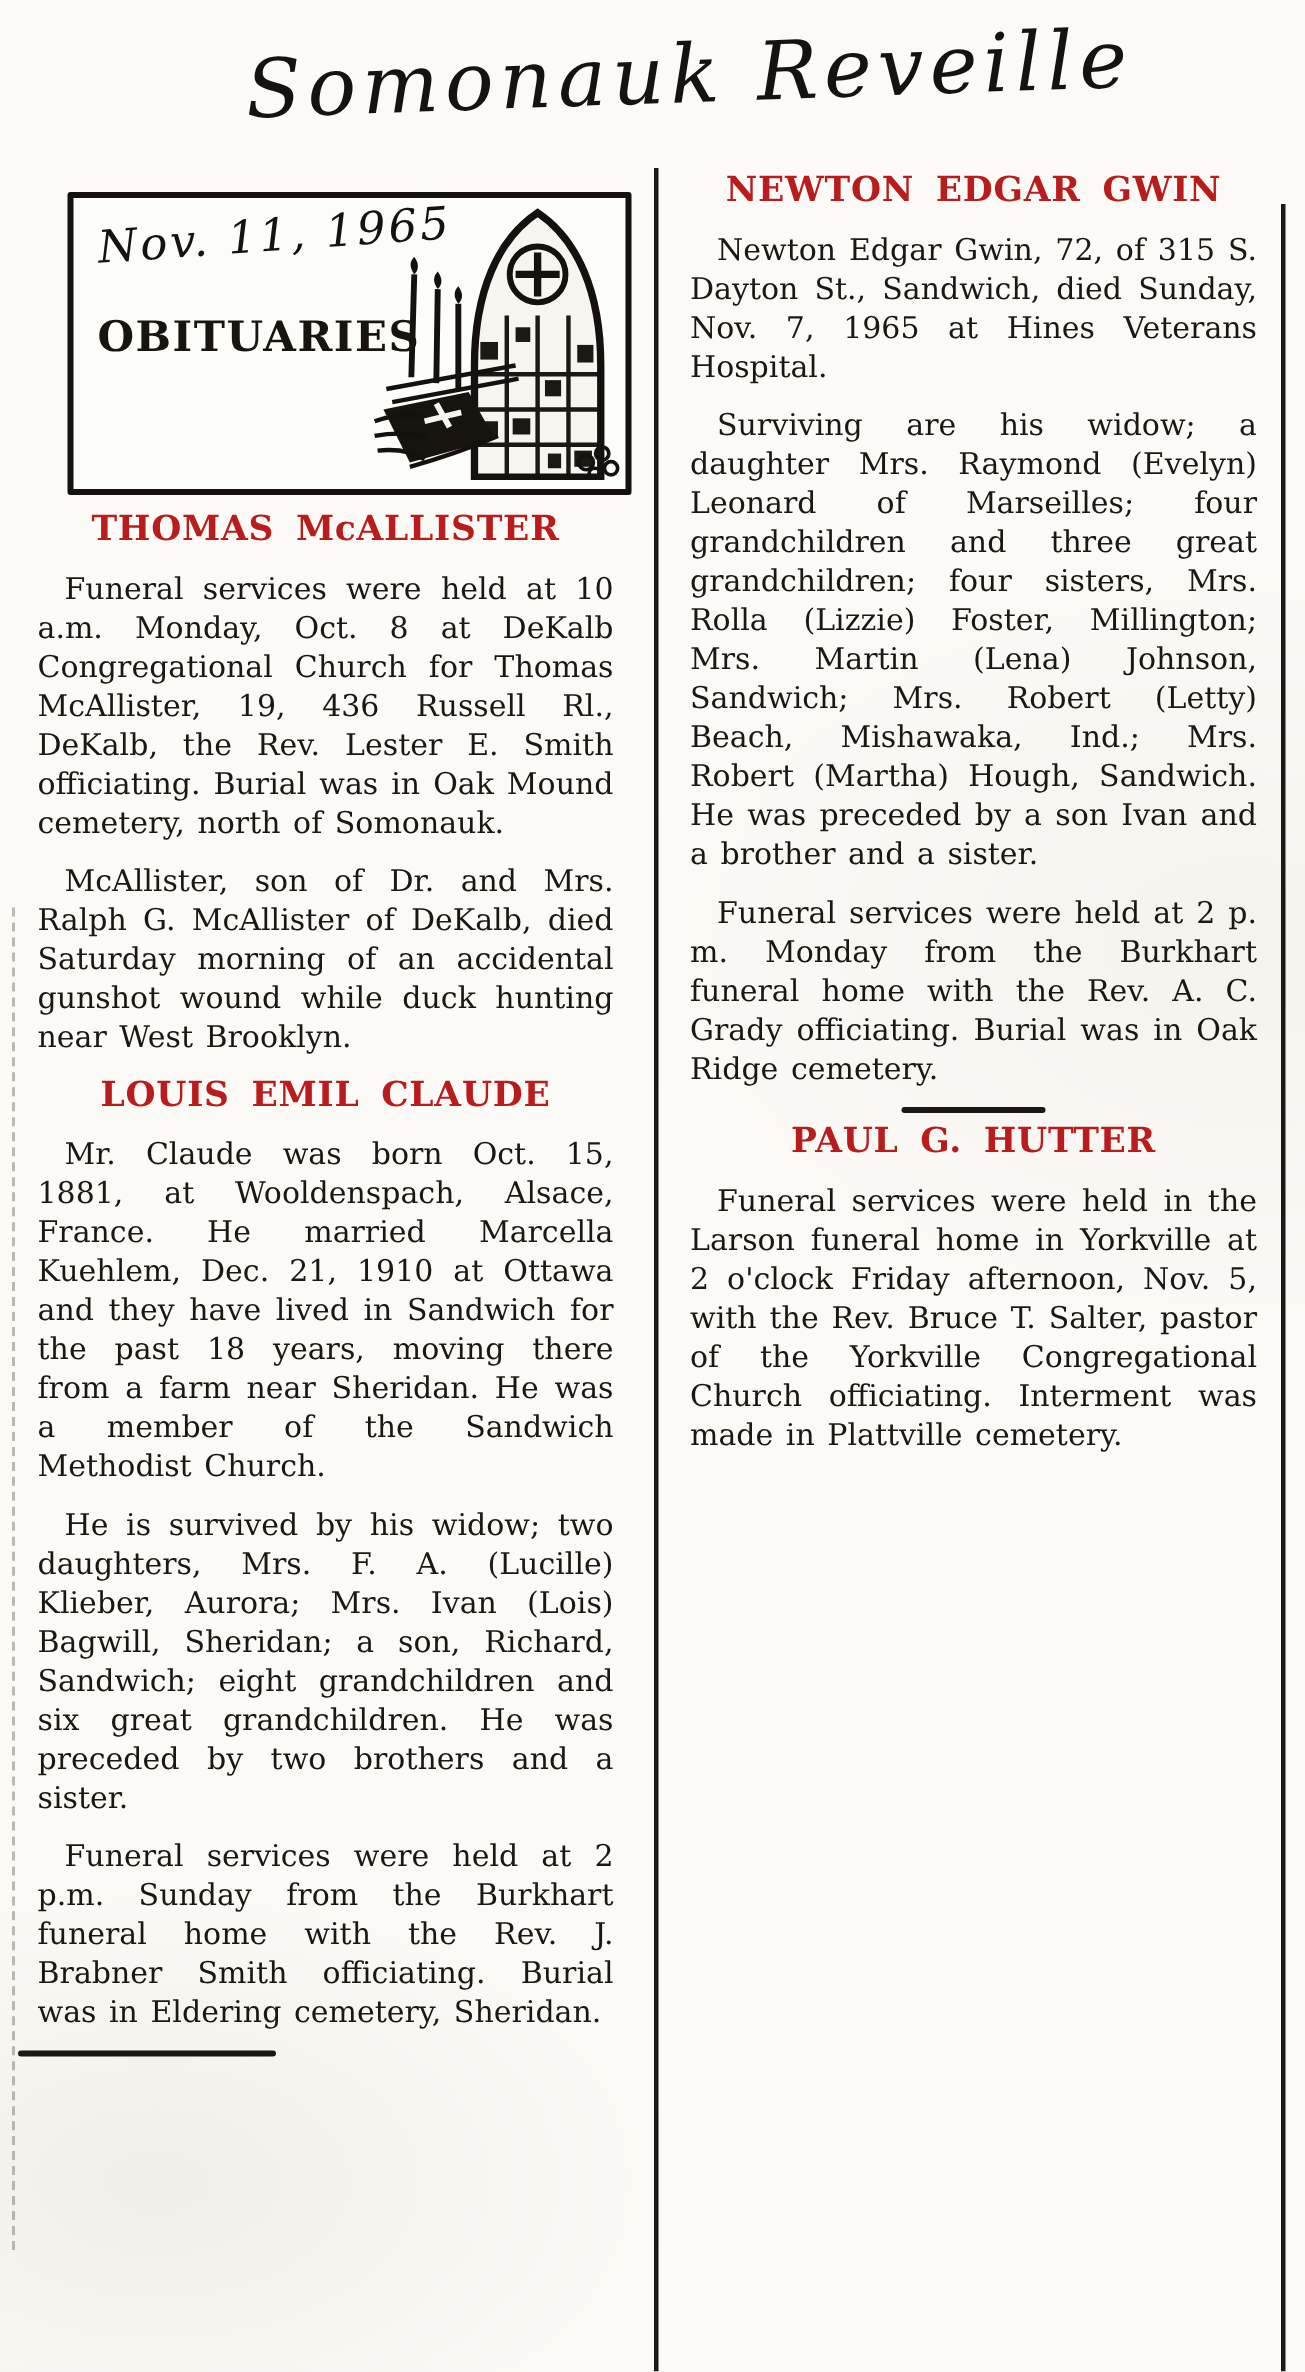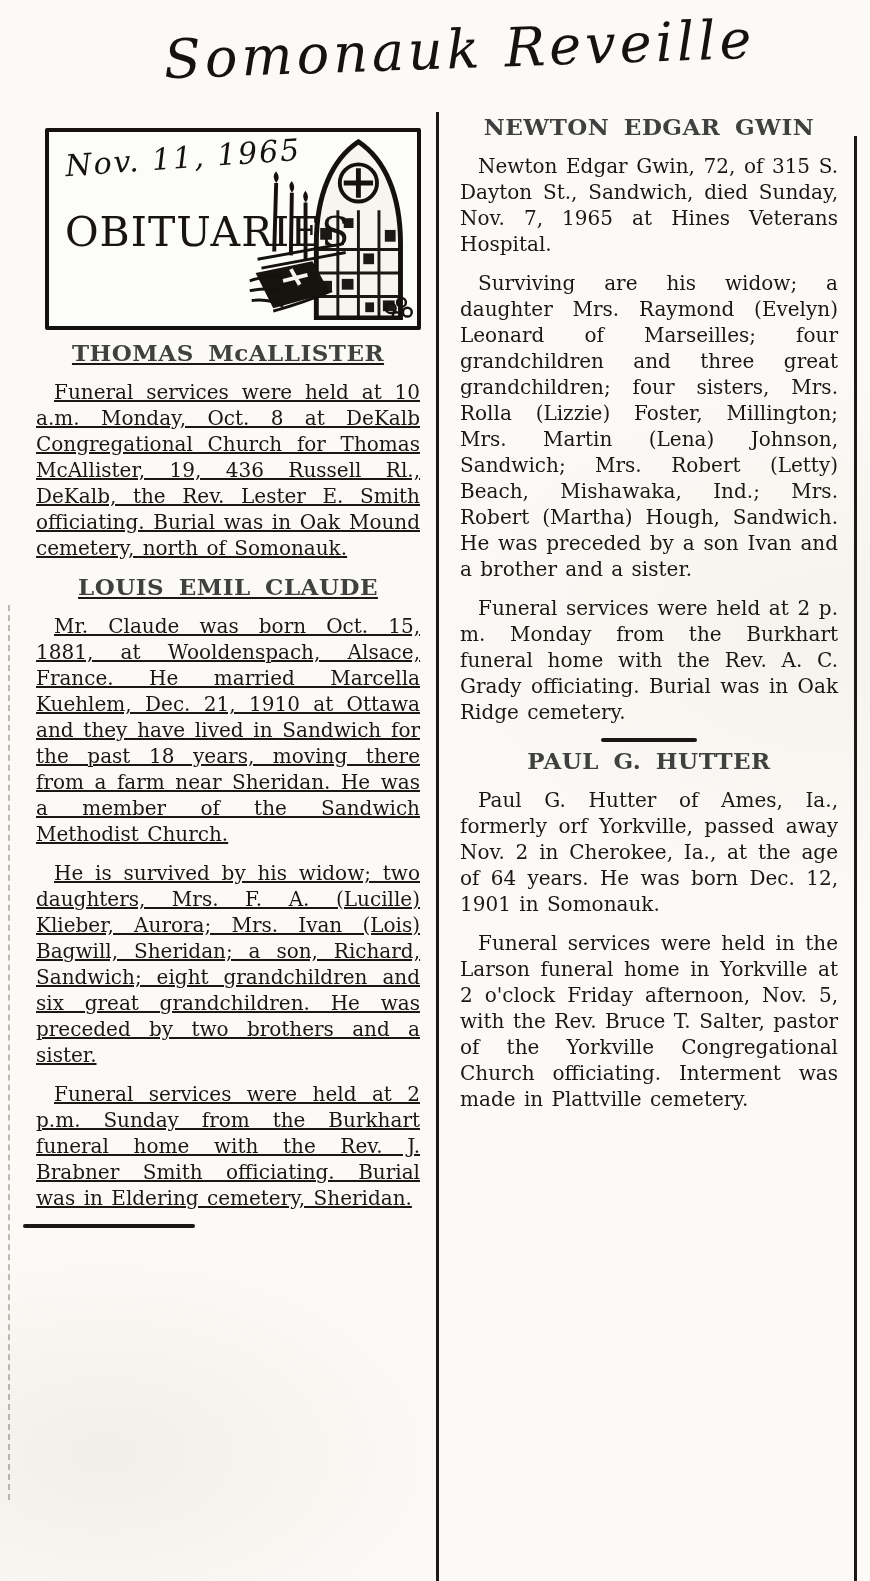--- a/index.html
+++ b/index.html
@@ -27,42 +27,42 @@
     position:absolute;left:45px;top:128px;width:368px;height:194px;
     border:4px solid #14110e;border-radius:2px;background:rgba(255,255,255,.35);
   }
   .hand-date{
     position:absolute;left:16px;top:8px;
     font-style:italic;font-size:30px;letter-spacing:2px;
     transform:rotate(-4deg);color:#15120f;white-space:nowrap;
   }
   .obit-label{
     position:absolute;left:16px;top:76px;
-    font-weight:normal;font-size:41px;letter-spacing:1px;color:#181410;
+    font-weight:bold;font-size:28px;letter-spacing:1px;color:#181410;
     white-space:nowrap;z-index:2;
   }
   .window-art{position:absolute;right:2px;top:2px;z-index:1;}
 
   
   .rule-v{position:absolute;background:#1d1916;width:3px;}
   .rule-center{left:436px;top:112px;height:1469px;}
   .rule-right{left:854px;top:136px;height:1445px;}
   .rule-left-dashed{
     position:absolute;left:8px;top:605px;height:895px;width:0;
     border-left:2px dashed #8a8578;opacity:.55;
   }
 
   
   .col{position:absolute;font-size:20px;line-height:26px;text-align:justify;
        hyphens:auto;-webkit-hyphens:auto;word-spacing:2px;color:#1b1713;}
-  .col-left{left:23px;top:340px;width:410px;text-decoration:underline;}
+  .col-left{left:12px;top:340px;width:410px;}
   .col-right{left:447px;top:114px;width:404px;}
   .col h2{
     margin:8px 0 4px;text-align:center;
-    font-size:23px;font-weight:bold;letter-spacing:.5px;color:#404040;
+    font-size:23px;font-weight:bold;letter-spacing:.5px;color:#b91c1c;
     word-spacing:6px;
   }
   .col h2:first-child{margin-top:0;}
   .col p{margin:13px;text-indent:18px;}
 
   .section-divider{
     width:96px;height:4px;background:#1b1714;margin:12px auto 6px;
     border-radius:2px;
   }
   .end-rule{
@@ -131,38 +131,38 @@
   </div>
 
   <div class="rule-v rule-center"></div>
   <div class="rule-v rule-right"></div>
   <div class="rule-left-dashed"></div>
 
   <div class="col col-left">
     <section>
       <h2>THOMAS McALLISTER</h2>
       <p>Funeral services were held at 10 a.m. Monday, Oct. 8 at DeKalb Congregational Church for Thomas McAllister, 19, 436 Russell Rl., DeKalb, the Rev. Lester E. Smith officiating. Burial was in Oak Mound cemetery, north of Somonauk.</p>
+      <p>McAllister, son of Dr. and Mrs. Ralph G. McAllister of DeKalb, died Saturday morning of an accidental gunshot wound while duck hunting near West Brooklyn.</p>
     </section>
     <section>
       <h2>LOUIS EMIL CLAUDE</h2>
       <p>Mr. Claude was born Oct. 15, 1881, at Wooldenspach, Alsace, France. He married Marcella Kuehlem, Dec. 21, 1910 at Ottawa and they have lived in Sandwich for the past 18 years, moving there from a farm near Sheridan. He was a member of the Sandwich Methodist Church.</p>
       <p>He is survived by his widow; two daughters, Mrs. F. A. (Lucille) Klieber, Aurora; Mrs. Ivan (Lois) Bagwill, Sheridan; a son, Richard, Sandwich; eight grandchildren and six great grandchildren. He was preceded by two brothers and a sister.</p>
       <p>Funeral services were held at 2 p.m. Sunday from the Burkhart funeral home with the Rev. J. Brabner Smith officiating. Burial was in Eldering cemetery, Sheridan.</p>
     </section>
     <div class="end-rule"></div>
   </div>
 
   <div class="col col-right">
     <section>
       <h2>NEWTON EDGAR GWIN</h2>
       <p>Newton Edgar Gwin, 72, of 315 S. Dayton St., Sandwich, died Sunday, Nov. 7, 1965 at Hines Veterans Hospital.</p>
       <p>Surviving are his widow; a daughter Mrs. Raymond (Evelyn) Leonard of Marseilles; four grandchildren and three great grandchildren; four sisters, Mrs. Rolla (Lizzie) Foster, Millington; Mrs. Martin (Lena) Johnson, Sandwich; Mrs. Robert (Letty) Beach, Mishawaka, Ind.; Mrs. Robert (Martha) Hough, Sandwich. He was preceded by a son Ivan and a brother and a sister.</p>
       <p>Funeral services were held at 2 p. m. Monday from the Burkhart funeral home with the Rev. A. C. Grady officiating. Burial was in Oak Ridge cemetery.</p>
     </section>
     <div class="section-divider"></div>
     <section>
       <h2>PAUL G. HUTTER</h2>
-      <p>Paul G. Hutter of Ames, Ia., formerly orf Yorkville, passed away Nov. 2 in Cherokee, Ia., at the age of 64 years. He was born Dec. 12, 1901 in Somonauk.</p>
       <p>Funeral services were held in the Larson funeral home in Yorkville at 2 o'clock Friday afternoon, Nov. 5, with the Rev. Bruce T. Salter, pastor of the Yorkville Congregational Church officiating. Interment was made in Plattville cemetery.</p>
     </section>
   </div>
 
 </div>
 
 </body></html>

